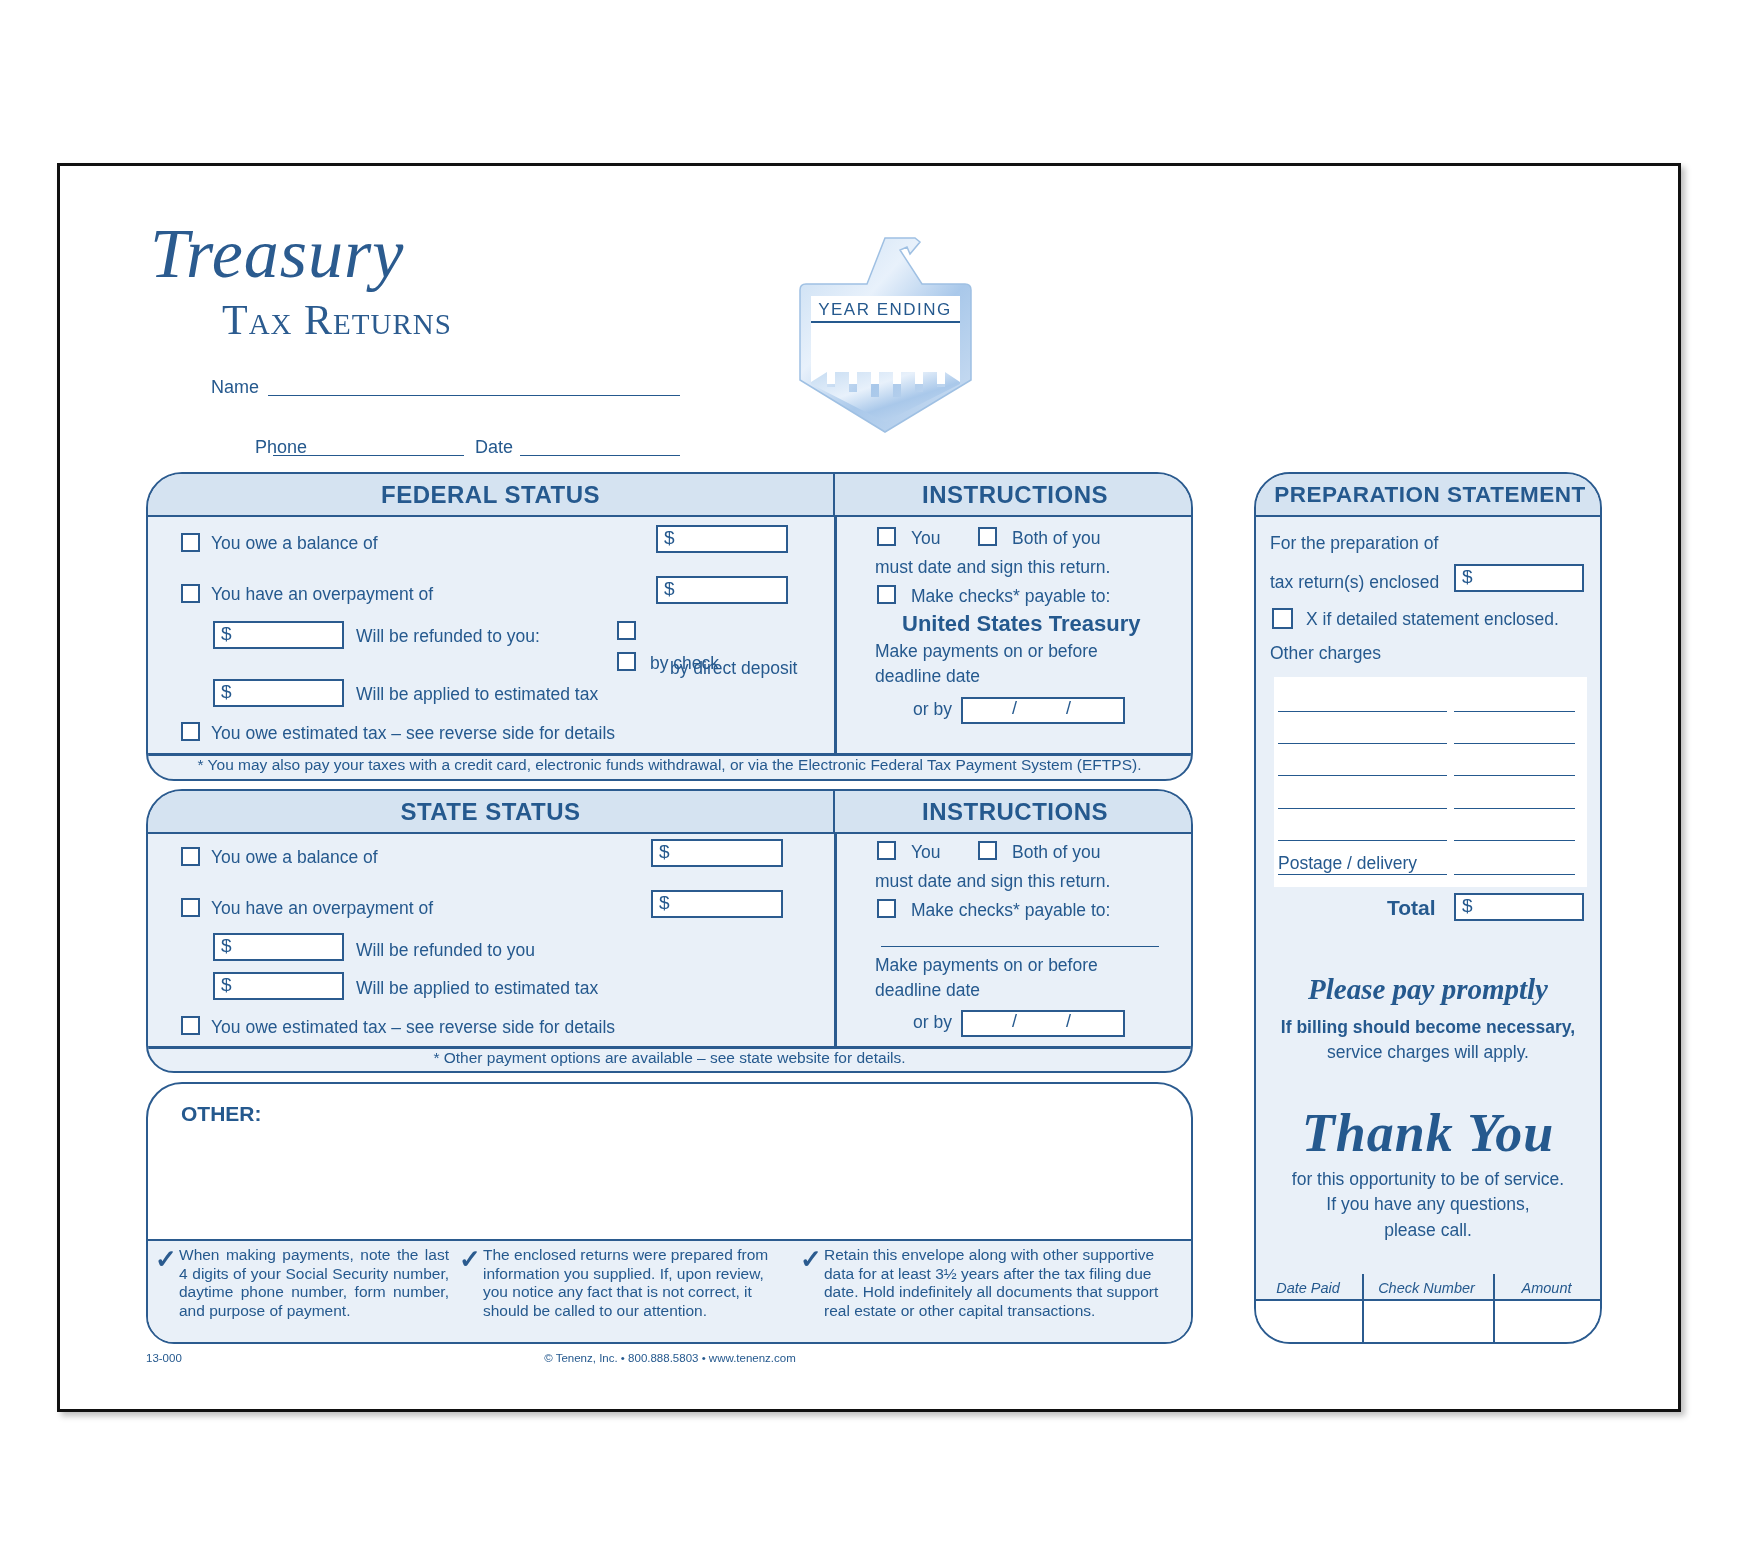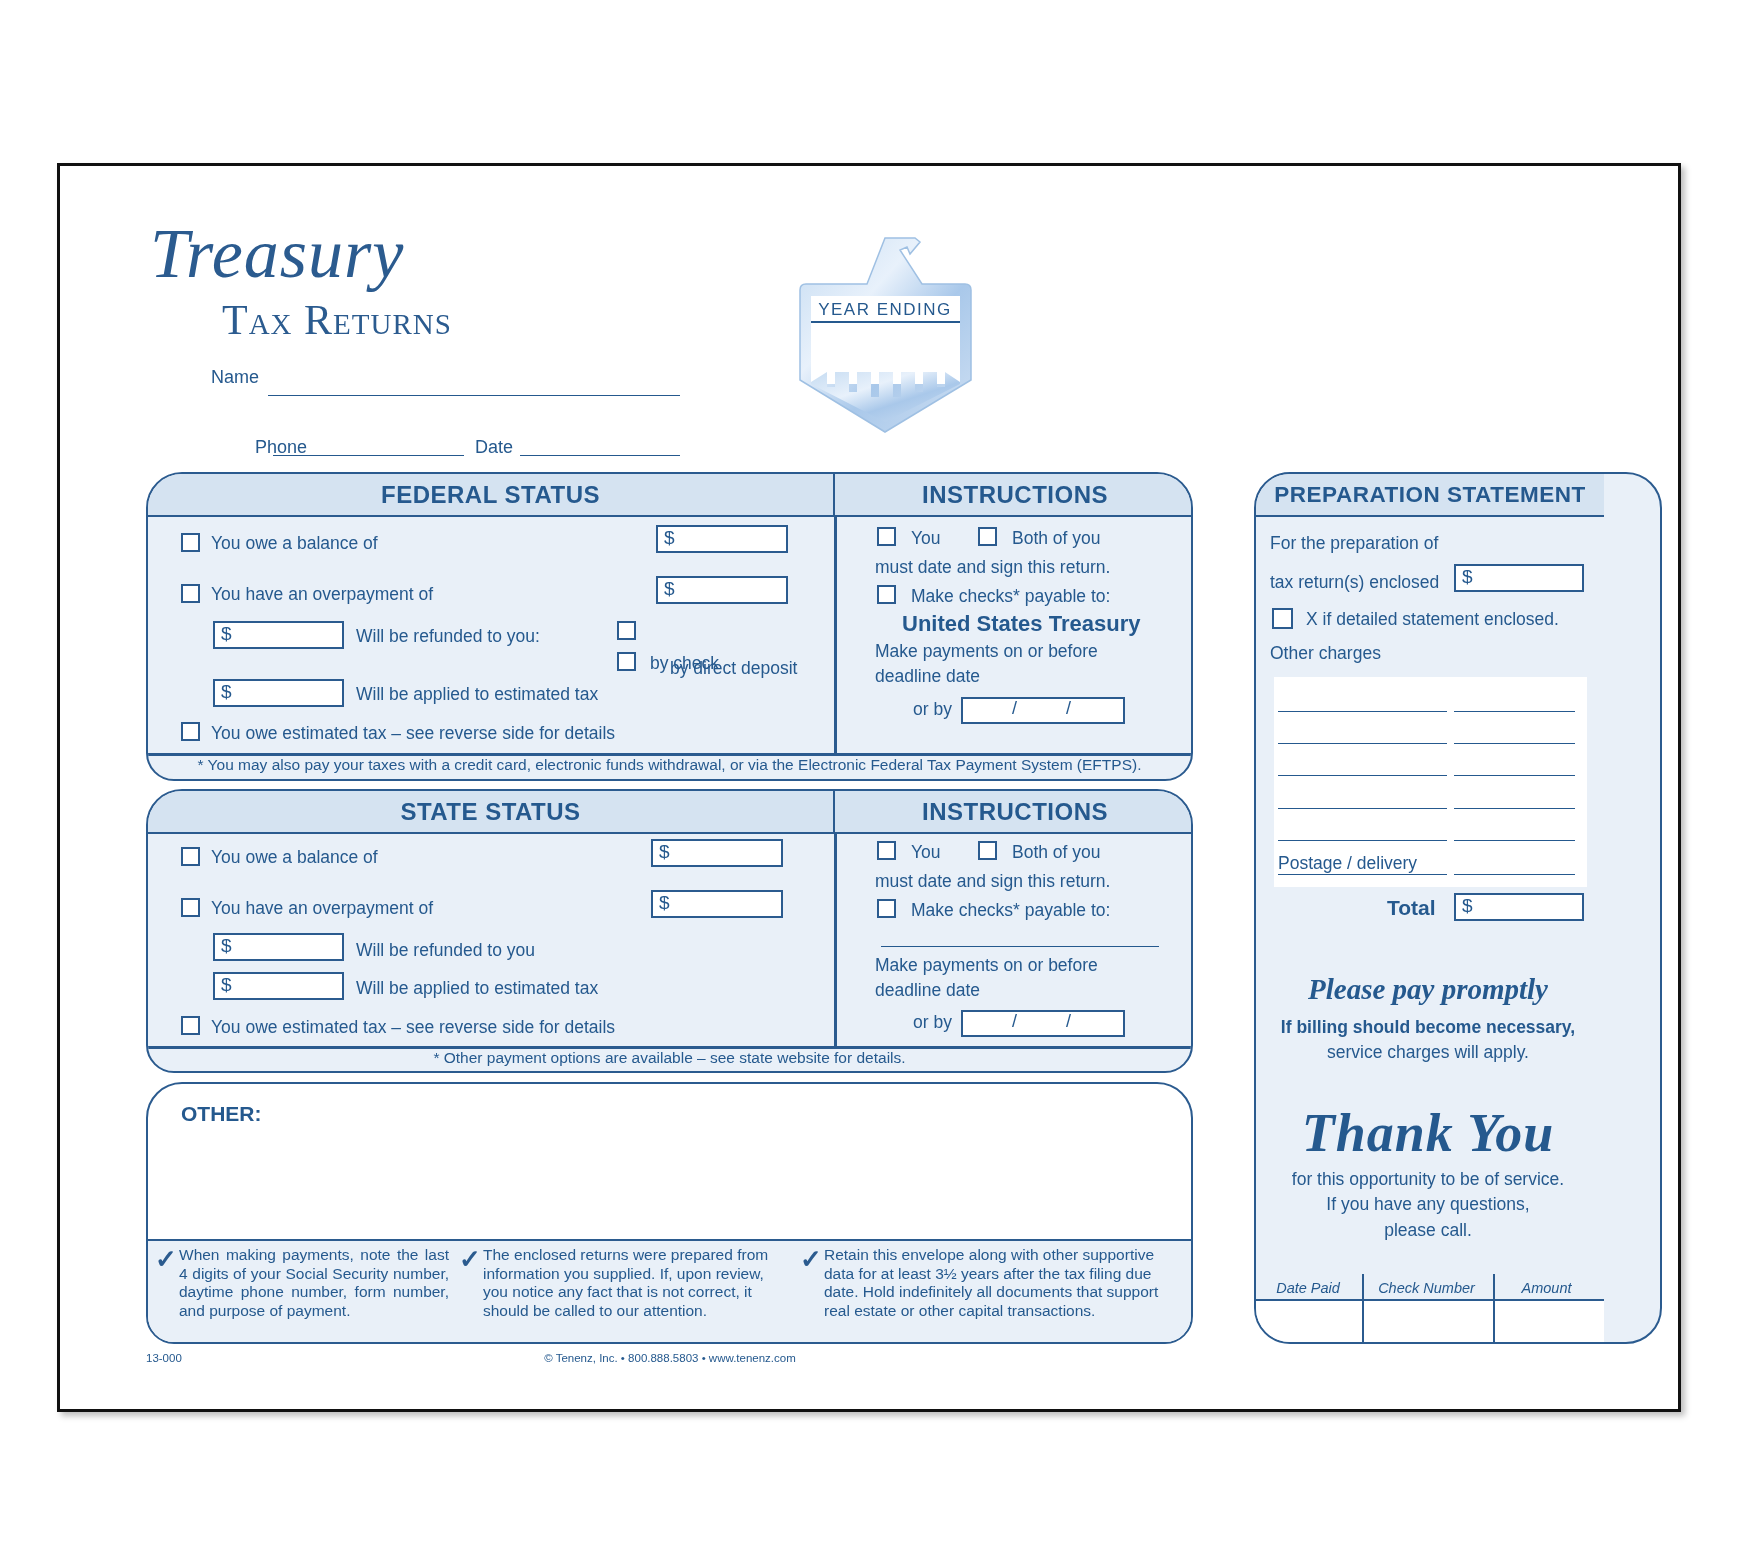--- a/index.html
+++ b/index.html
@@ -29,21 +29,21 @@
   .small{font-size:11.5px;color:#25598e;white-space:nowrap;}
 </style>
 </head>
 <body>
 
 <div class="abs frame"></div>
 
 <div class="abs title-main">Treasury</div>
 <div class="abs title-sub">Tax Returns</div>
 
-<div class="abs lbl" style="left:211px;top:367px;">Name</div>
+<div class="abs lbl" style="left:211px;top:377px;">Name</div>
 <div class="abs uline" style="left:268px;top:395px;width:412px;"></div>
 <div class="abs lbl" style="left:211px;top:437px;margin-left:44px;">Phone</div>
 <div class="abs uline" style="left:273px;top:455px;width:191px;"></div>
 <div class="abs lbl" style="left:475px;top:437px;">Date</div>
 <div class="abs uline" style="left:520px;top:455px;width:160px;"></div>
 
 <div class="abs badge">
   <svg width="177" height="204" viewBox="0 0 177 204">
     <defs>
       <linearGradient id="g1" x1="0" y1="0" x2="1" y2="1">
@@ -158,21 +158,21 @@
 <div class="abs check" style="left:155px;top:1248px;">✓</div>
 <div class="abs note" style="left:179px;top:1246px;width:270px;">When making payments, note the last 4 digits of your Social Security number, daytime phone number, form number, and purpose of payment.</div>
 <div class="abs check" style="left:459px;top:1248px;">✓</div>
 <div class="abs note" style="left:483px;top:1246px;width:305px;text-align:left;">The enclosed returns were prepared from information you supplied. If, upon review, you notice any fact that is not correct, it should be called to our attention.</div>
 <div class="abs check" style="left:800px;top:1248px;">✓</div>
 <div class="abs note" style="left:824px;top:1246px;width:360px;text-align:left;">Retain this envelope along with other supportive data for at least 3½ years after the tax filing due date. Hold indefinitely all documents that support real estate or other capital transactions.</div>
 
 <div class="abs small" style="left:146px;top:1352px;">13-000</div>
 <div class="abs small" style="left:520px;top:1352px;width:300px;text-align:center;">© Tenenz, Inc.  •  800.888.5803  •  www.tenenz.com</div>
 
-<div class="abs box" style="left:1254px;top:472px;width:408px;height:872px;border-radius:36px;overflow:hidden;">
+<div class="abs box" style="left:1254px;top:472px;width:348px;height:872px;border-radius:36px;overflow:hidden;">
   <div class="abs hdr" style="left:0;top:0;width:348px;height:43px;font-size:22.5px;">PREPARATION STATEMENT</div>
   <div class="abs" style="left:18px;top:203px;width:313px;height:210px;background:#fff;"></div>
   <div class="abs" style="left:0;top:800px;width:348px;height:72px;background:#fff;"></div>
   <div class="abs" style="left:0;top:800px;width:348px;height:2.5px;background:#2b5b8f;"></div>
   <div class="abs" style="left:0;top:800px;width:348px;height:25px;background:#e9f0f8;"></div>
   <div class="abs" style="left:0;top:825px;width:348px;height:2px;background:#2b5b8f;"></div>
   <div class="abs" style="left:106px;top:800px;width:2px;height:72px;background:#2b5b8f;"></div>
   <div class="abs" style="left:237px;top:800px;width:2px;height:72px;background:#2b5b8f;"></div>
 </div>
 

